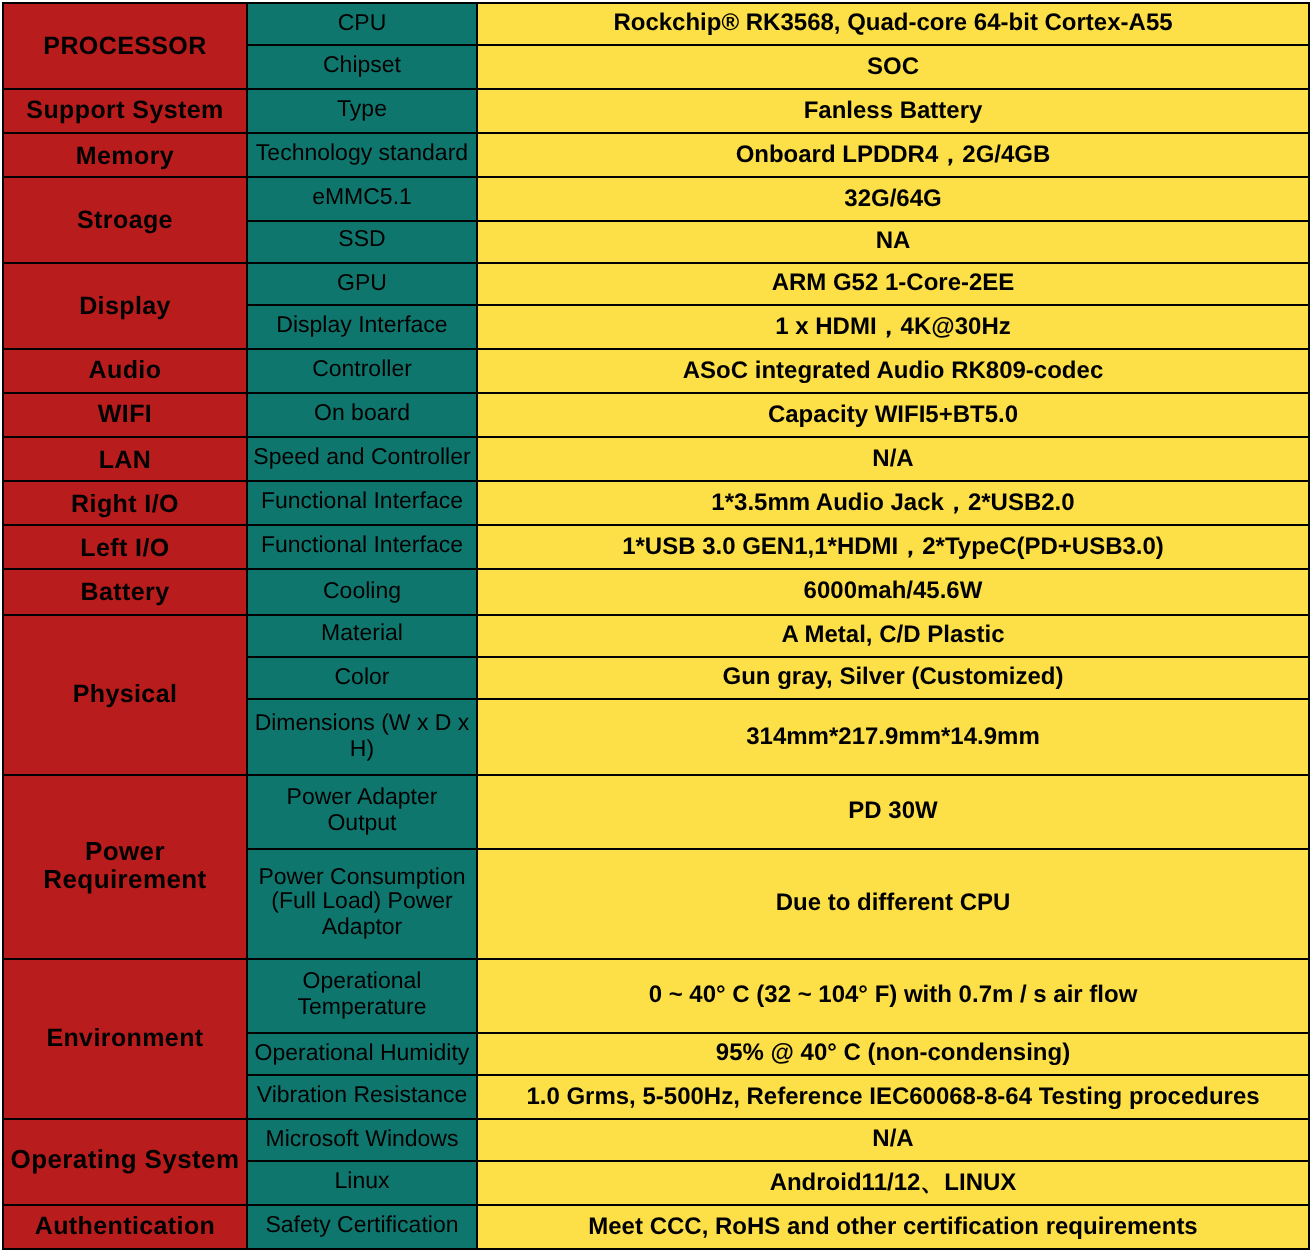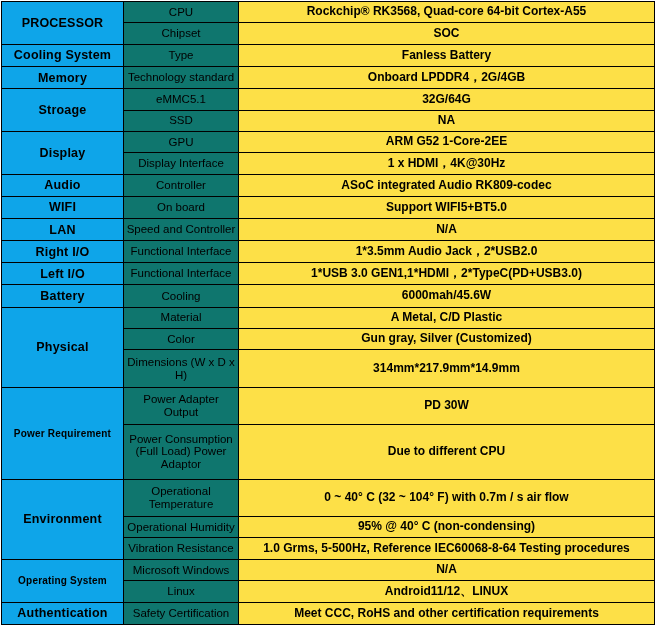--- a/index.html
+++ b/index.html
@@ -35,35 +35,35 @@
     color: #000000;
     line-height: 1.12;
     overflow: hidden;
   }
   
   col.c-cat   { width: 122px; }
   col.c-sub   { width: 115px; }
   col.c-val   { width: 416px; }
 
   td.cat {
-    background: #0ea5e9;
+    background: #b91c1c;
     font-weight: bold;
     font-size: 12.5px;
     letter-spacing: 0.2px;
   }
   td.sub {
     background: #0f766e;
     font-size: 11.5px;
   }
   td.val {
     background: #fde047;
     font-size: 12px;
     font-weight: bold;
   }
-  td.cat.small  { font-size: 10px; }
+  td.cat.small  { font-size: 13px; }
 </style>
 </head>
 <body>
 
 <div id="spec-table-wrap">
   <table class="spec-table">
     <colgroup>
       <col class="c-cat">
       <col class="c-sub">
       <col class="c-val">
@@ -72,21 +72,21 @@
         <tr>
           <td class="cat" rowspan="2">PROCESSOR</td>
           <td class="sub">CPU</td>
           <td class="val">Rockchip® RK3568, Quad-core 64-bit Cortex-A55</td>
         </tr>
         <tr>
           <td class="sub">Chipset</td>
           <td class="val">SOC</td>
         </tr>
         <tr>
-          <td class="cat">Cooling System</td>
+          <td class="cat">Support System</td>
           <td class="sub">Type</td>
           <td class="val">Fanless Battery</td>
         </tr>
         <tr>
           <td class="cat">Memory</td>
           <td class="sub">Technology standard</td>
           <td class="val">Onboard LPDDR4，2G/4GB</td>
         </tr>
         <tr>
           <td class="cat" rowspan="2">Stroage</td>
@@ -107,21 +107,21 @@
           <td class="val">1 x HDMI，4K@30Hz</td>
         </tr>
         <tr>
           <td class="cat">Audio</td>
           <td class="sub">Controller</td>
           <td class="val">ASoC integrated Audio RK809-codec</td>
         </tr>
         <tr>
           <td class="cat">WIFI</td>
           <td class="sub">On board</td>
-          <td class="val">Support WIFI5+BT5.0</td>
+          <td class="val">Capacity WIFI5+BT5.0</td>
         </tr>
         <tr>
           <td class="cat">LAN</td>
           <td class="sub">Speed and Controller</td>
           <td class="val">N/A</td>
         </tr>
         <tr>
           <td class="cat">Right I/O</td>
           <td class="sub">Functional Interface</td>
           <td class="val">1*3.5mm Audio Jack，2*USB2.0</td>

